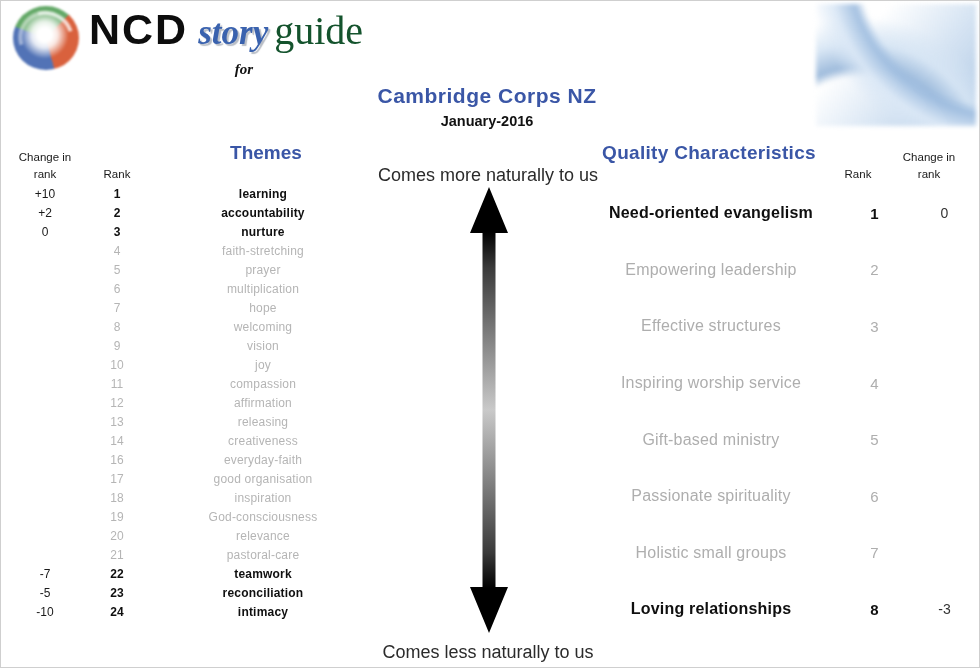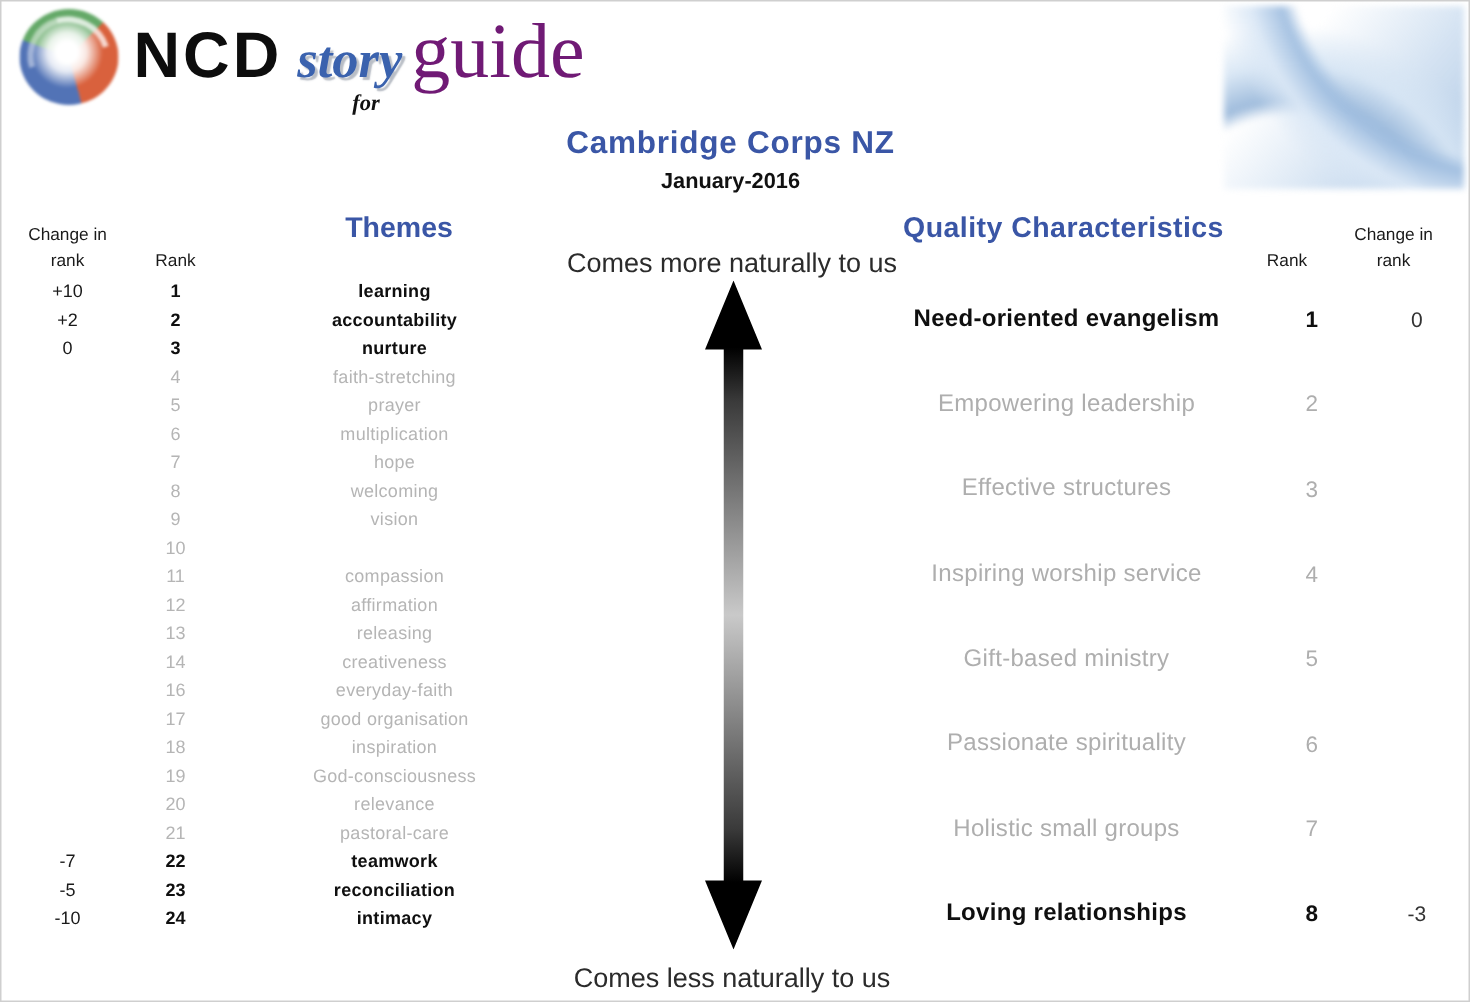--- a/index.html
+++ b/index.html
@@ -16,21 +16,21 @@
       conic-gradient(from -70deg, #64a968 0deg 115deg, #d9613d 115deg 235deg, #5273b6 235deg 360deg);
     filter:blur(1.2px);}
   .swirl::after{content:"";position:absolute;inset:5px;border-radius:50%;
     border:4px solid transparent;
     border-top-color:rgba(255,255,255,.75);border-left-color:rgba(255,255,255,.45);
     transform:rotate(28deg);}
   .brand{position:absolute;left:88px;top:4px;white-space:nowrap;}
   .brand .ncd{font-family:"Liberation Sans",sans-serif;font-weight:900;font-size:43px;letter-spacing:2px;color:#0d0d0d;}
   .brand .story{font-family:"Liberation Serif",serif;font-style:italic;font-weight:bold;font-size:35px;
     color:#3a62ae;text-shadow:2px 2px 1px rgba(125,135,150,.55);padding:0 6px 0 10px;}
-  .brand .guide{font-family:"Liberation Serif",serif;font-size:52px;color:#701a75;margin-top:42px;}
+  .brand .guide{font-family:"Liberation Serif",serif;font-size:40px;color:#14532d;margin-top:42px;}
   .brand-for{position:absolute;left:205px;top:60px;width:76px;text-align:center;
     font-family:"Liberation Serif",serif;font-style:italic;font-weight:bold;font-size:15px;color:#111;}
   .swoosh{position:absolute;right:3px;top:3px;width:160px;height:122px;
     background:
       radial-gradient(circle at 190px -45px, rgba(255,255,255,0) 148px, rgba(160,190,224,.95) 158px, rgba(219,232,246,.95) 178px, rgba(255,255,255,0) 200px),
       radial-gradient(circle at 45px 165px, rgba(255,255,255,0) 92px, rgba(148,180,216,.9) 102px, rgba(214,229,244,.9) 126px, rgba(255,255,255,0) 152px),
       linear-gradient(130deg, rgba(255,255,255,0) 28%, rgba(208,224,241,.85) 62%, rgba(170,197,227,.95) 100%);
     filter:blur(2px);}
   
   .church-title{position:absolute;left:0;right:6px;top:83px;text-align:center;
@@ -147,20 +147,21 @@
 
     <div class="trow">
       <span class="t-chg"></span>
       <span class="t-rank">9</span>
       <span class="t-label">vision</span>
     </div>
 
     <div class="trow">
       <span class="t-chg"></span>
       <span class="t-rank">10</span>
+      <span class="t-label">joy</span>
     </div>
 
     <div class="trow">
       <span class="t-chg"></span>
       <span class="t-rank">11</span>
       <span class="t-label">compassion</span>
     </div>
 
     <div class="trow">
       <span class="t-chg"></span>

